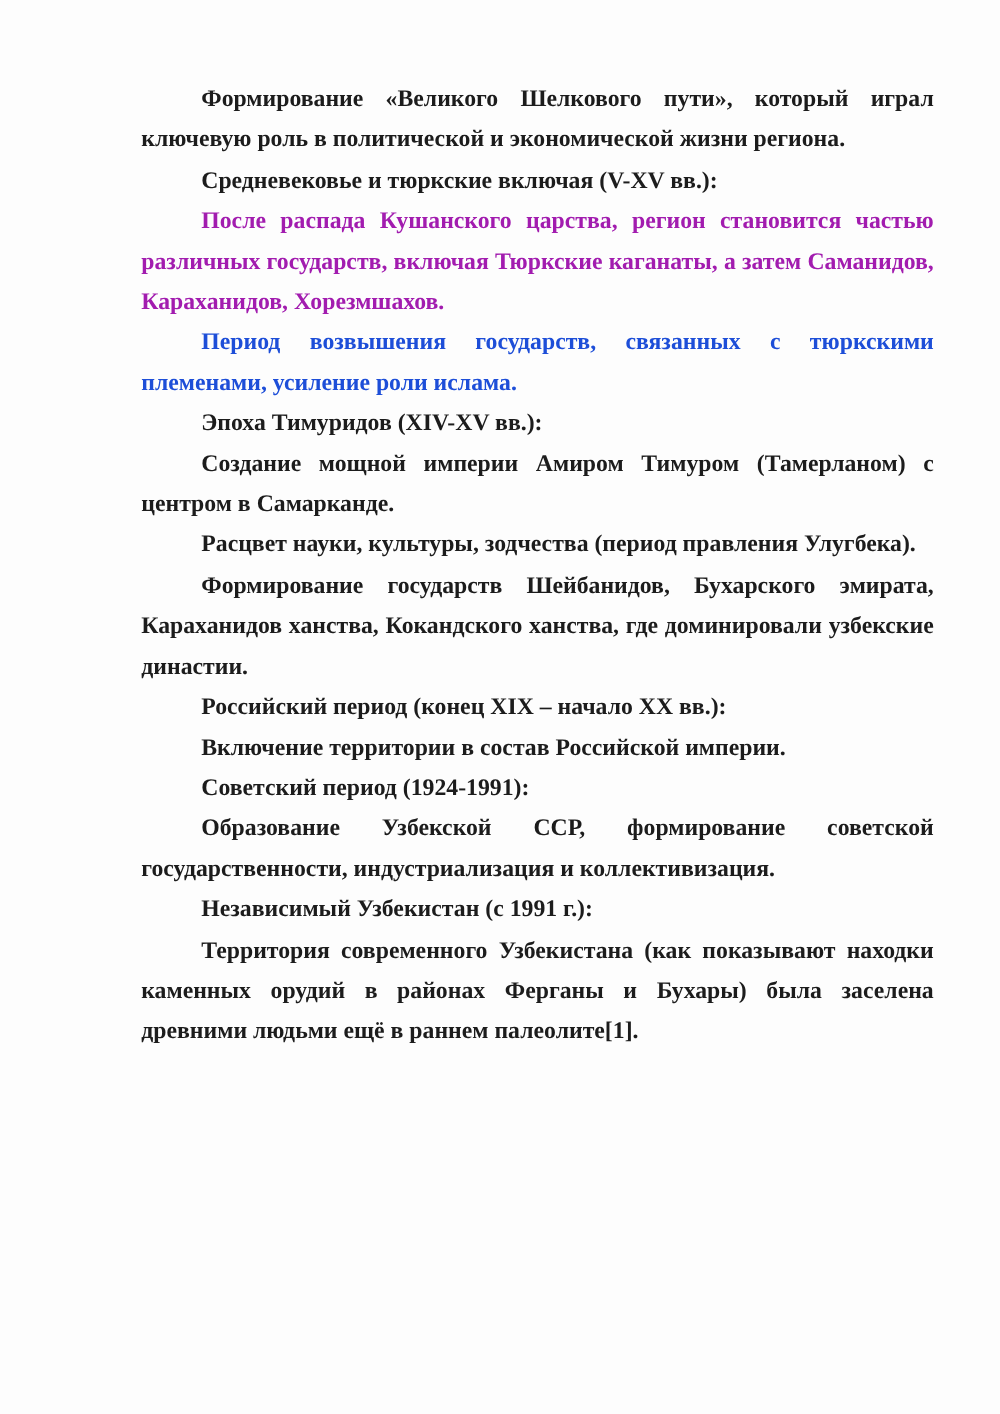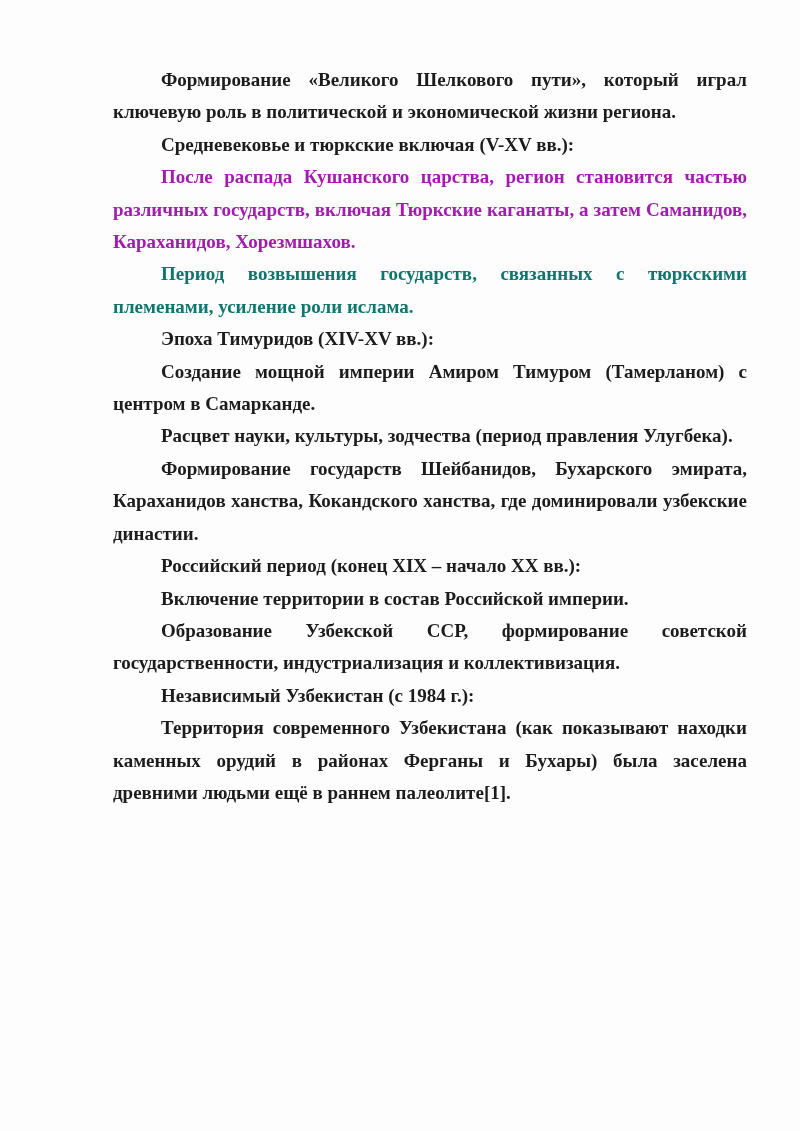--- a/index.html
+++ b/index.html
@@ -34,23 +34,24 @@
     word-break: normal;
   }
 </style>
 </head>
 <body style="background: rgb(253, 253, 253);">
 
 <div class="page">
   <p style="color: rgb(28, 28, 28);">Формирование «Великого Шелкового пути», который играл ключевую роль в политической и экономической жизни региона.</p>
   <p style="color: rgb(28, 28, 28);">Средневековье и тюркские включая (V-XV вв.):</p>
   <p style="color: #a21caf;">После распада Кушанского царства, регион становится частью различных государств, включая Тюркские каганаты, а затем Саманидов, Караханидов, Хорезмшахов.</p>
-  <p style="color: #0f766e;">Период возвышения государств, связанных с тюркскими племенами, усиление роли ислама.</p>
+  <p style="color: #1d4ed8;">Период возвышения государств, связанных с тюркскими племенами, усиление роли ислама.</p>
   <p style="color: rgb(28, 28, 28);">Эпоха Тимуридов (XIV-XV вв.):</p>
   <p style="color: rgb(28, 28, 28);">Создание мощной империи Амиром Тимуром (Тамерланом) с центром в Самарканде.</p>
   <p style="color: rgb(28, 28, 28);">Расцвет науки, культуры, зодчества (период правления Улугбека).</p>
   <p style="color: rgb(28, 28, 28);">Формирование государств Шейбанидов, Бухарского эмирата, Караханидов ханства, Кокандского ханства, где доминировали узбекские династии.</p>
   <p style="color: rgb(28, 28, 28);">Российский период (конец XIX – начало XX вв.):</p>
   <p style="color: rgb(28, 28, 28);">Включение территории в состав Российской империи.</p>
+  <p style="color: rgb(28, 28, 28);">Советский период (1924-1991):</p>
   <p style="color: rgb(28, 28, 28);">Образование Узбекской ССР, формирование советской государственности, индустриализация и коллективизация.</p>
-  <p style="color: rgb(28, 28, 28);">Независимый Узбекистан (с 1984 г.):</p>
+  <p style="color: rgb(28, 28, 28);">Независимый Узбекистан (с 1991 г.):</p>
   <p style="color: rgb(28, 28, 28);">Территория современного Узбекистана (как показывают находки каменных орудий в районах Ферганы и Бухары) была заселена древними людьми ещё в раннем палеолите[1].</p>
 </div>
 
 </body></html>

